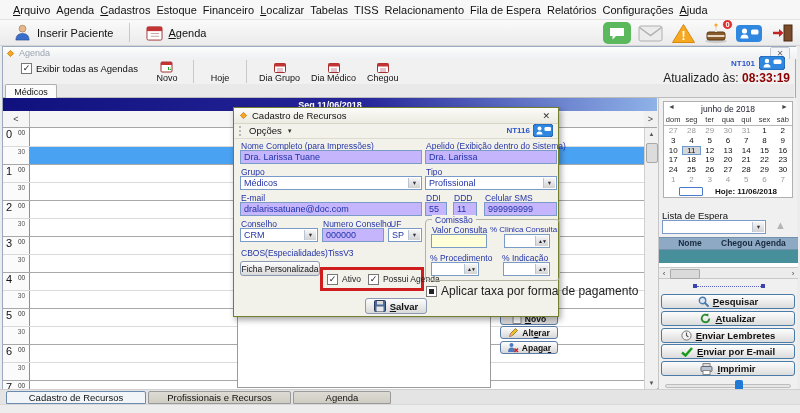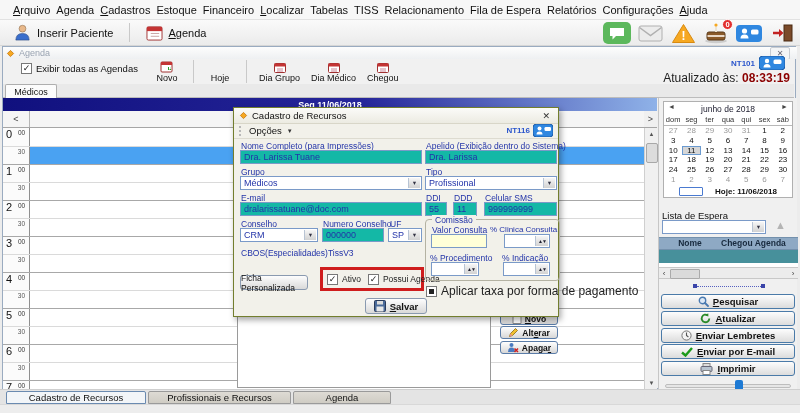--- a/index.html
+++ b/index.html
@@ -143,21 +143,21 @@
   .dialog{position:absolute;left:233px;top:107px;width:326px;height:210px;background:#f2f1ea;
           border:1px solid #737e2e;box-shadow:2px 3px 6px rgba(0,0,0,.35);z-index:50;box-sizing:border-box}
   .dlg-title{height:15px;display:flex;align-items:center;gap:4px;padding:0 5px;font-size:9.5px;
              background:linear-gradient(#fbfbf8,#ecebe2);border-bottom:1px solid #d8d6c8}
   .dlg-x{margin-left:auto;font-size:9px;color:#333;padding:0 3px}
   .dlg-menu{position:absolute;left:0;top:15px;width:100%;height:16px;border-bottom:1px solid #dddbd0;
             display:flex;align-items:center;padding:0 5px;box-sizing:border-box;font-size:9.5px}
   .grip{width:2px;height:10px;border-left:2px dotted #b8b8b8;margin-right:6px}
   .dd-ar{font-size:6px;margin-left:5px;color:#333}
   .fl{position:absolute;font-size:8.5px;color:#2233a8;white-space:nowrap}
-  .fi{position:absolute;height:14px;box-sizing:border-box;border:1px solid #7a9ac8;background:#14b8a6;
+  .fi{position:absolute;height:14px;box-sizing:border-box;border:1px solid #7a9ac8;background:#c4b5fd;
       font-size:9px;color:#2233a8;padding:0 3px;font-family:inherit;outline:none}
   .fsel{position:absolute;height:14px;box-sizing:border-box;border:1px solid #7a9ac8;background:#fff;
         font-size:9px;color:#2233a8;display:flex;align-items:center;padding-left:3px}
   .sel-btn{position:absolute;right:1px;top:1px;bottom:1px;width:11px;display:flex;align-items:center;
            justify-content:center;font-size:5.5px;color:#334;background:linear-gradient(#f6f6f6,#d2d2d2);
            border-left:1px solid #b8c4d4}
   .spin{position:absolute;height:14px;box-sizing:border-box;border:1px solid #7a9ac8;background:#fff}
   .spin-btn{position:absolute;right:1px;top:1px;bottom:1px;width:12px;display:flex;align-items:center;
             justify-content:center;font-size:5px;letter-spacing:-1px;color:#223;
             background:linear-gradient(#f6f6f6,#d2d2d2);border-left:1px solid #b8c4d4}
@@ -677,21 +677,21 @@
         <span class="sel-btn">▼</span>
       </div>
     <span class="fl" style="left:89px;top:111px">Numero Conselho</span>
     <input class="fi" style="left: 88px; top: 120px; width: 62px;" readonly="" value="000000">
     <span class="fl" style="left:156px;top:111px">UF</span>
     <div class="fsel" style="left:154px;top:120px;width:34px">
         <span>SP</span>
         <span class="sel-btn">▼</span>
       </div>
     <span class="fl" style="left:7px;top:140px">CBOS(Especialidades)TissV3</span>
-    <div class="dlg-btn" style="left:6px;top:167px;width:68px;height:15px">Ficha Personalizada</div>
+    <div class="dlg-btn" style="left:6px;top:153px;width:80px;height:15px">Ficha Personalizada</div>
 
     <div class="red-box">
       <span class="cb">
         <span class="cb-box">✓</span>
         <span class="dlg-cb-label">Ativo</span>
       </span>
       <span class="cb">
         <span class="cb-box">✓</span>
         <span class="dlg-cb-label">Possui Agenda</span>
       </span>

